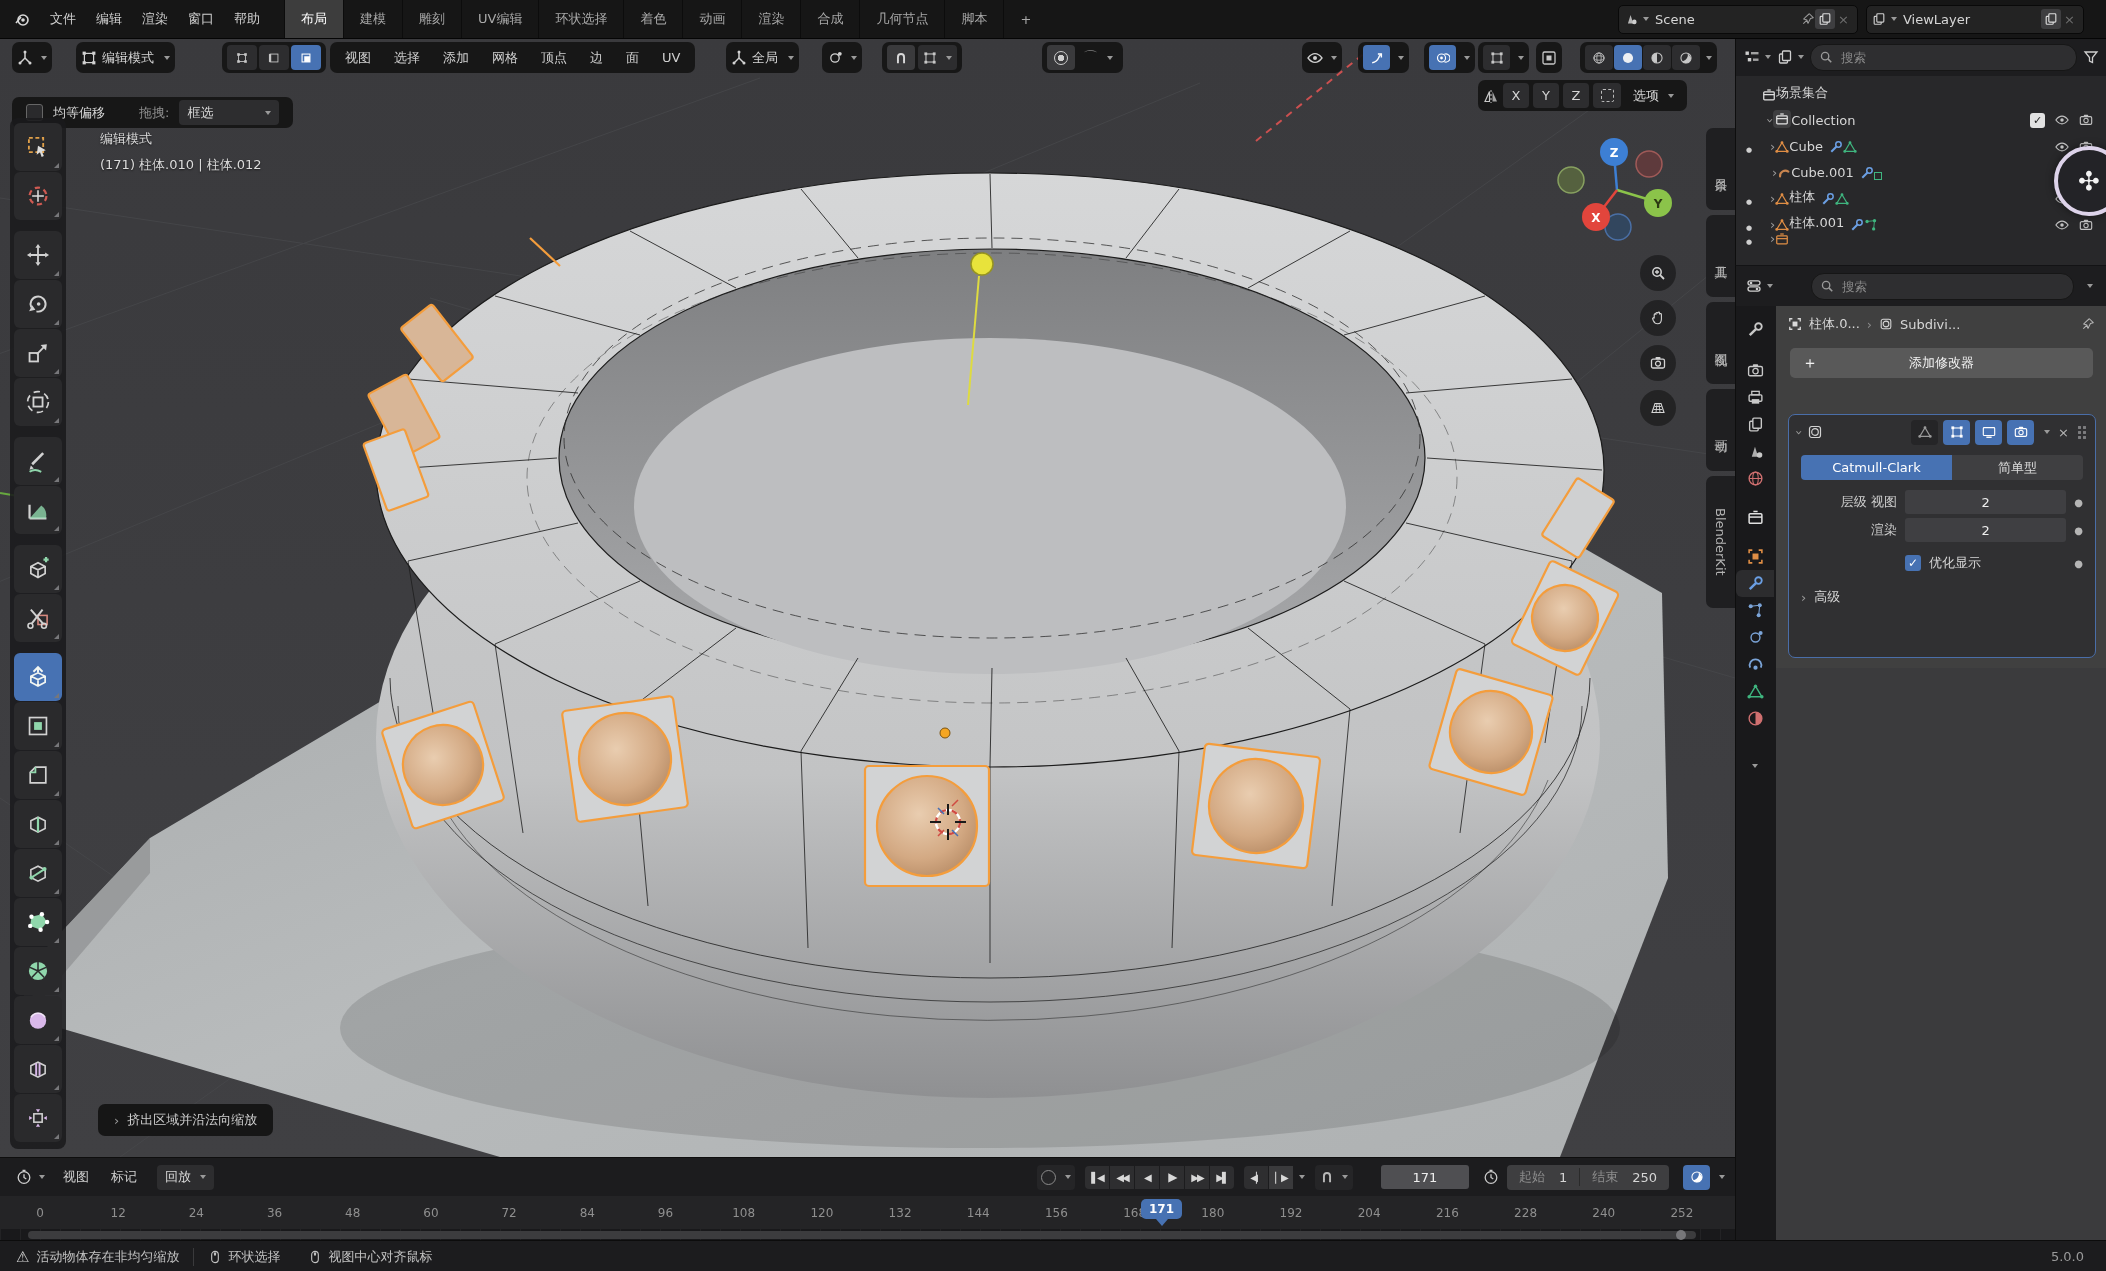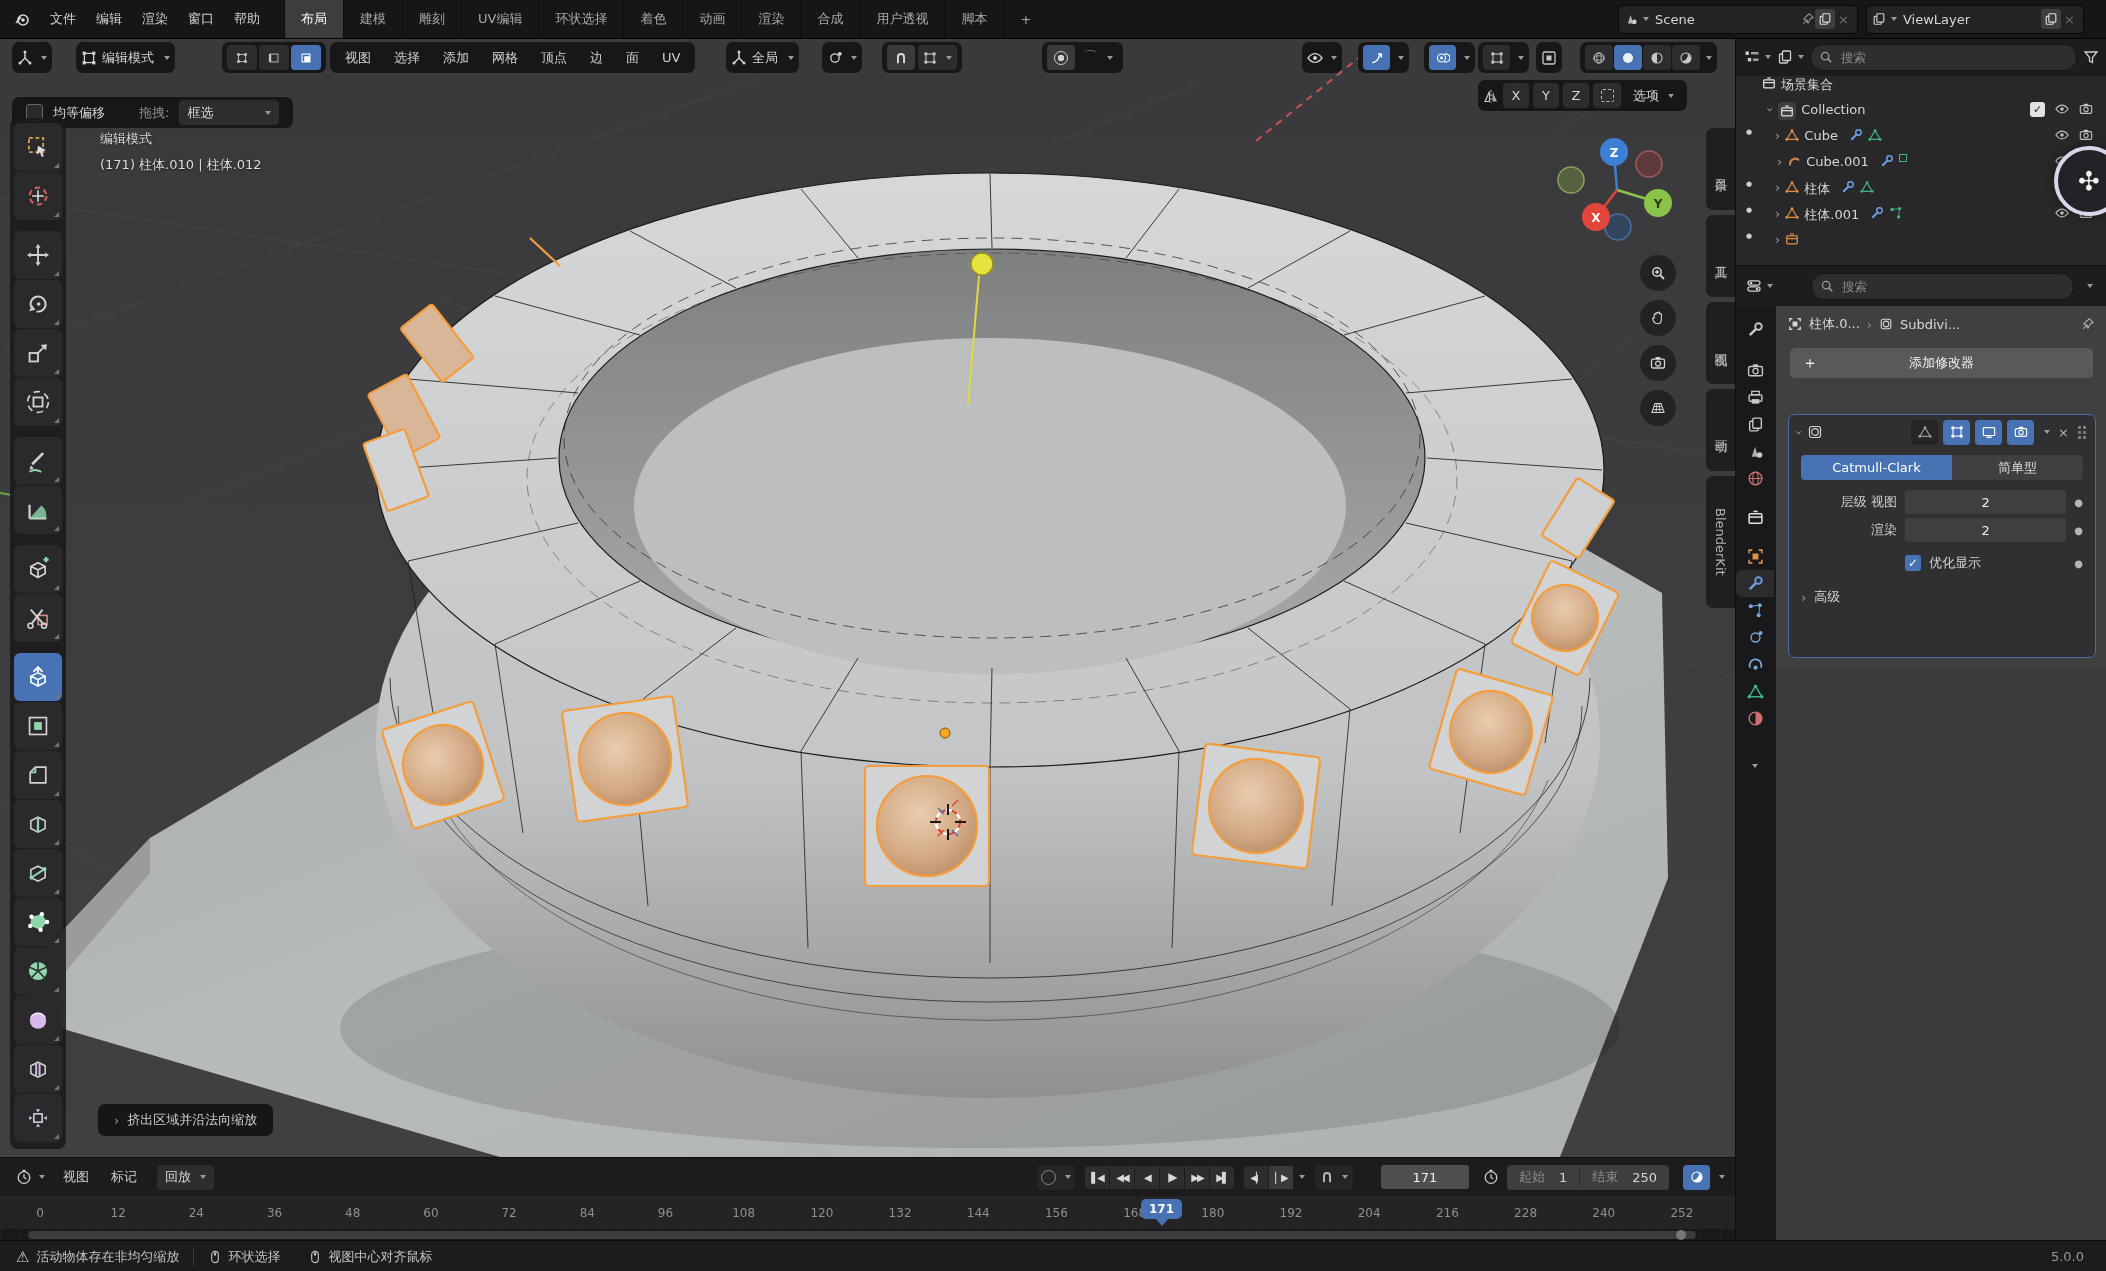--- a/index.html
+++ b/index.html
@@ -19,21 +19,21 @@
   .top{position:absolute;left:0;top:0;width:2106px;height:38px;background:#161616;border-bottom:1px solid #050505;display:flex;align-items:center;z-index:30}
   .wtab{height:38px;display:flex;align-items:center;padding:0 16px;color:#a9a9a9;border-left:1px solid #0c0c0c}
   .wtab.act{background:#3d3d3d;color:#fff}
   .idpill{background:#232323;border:1px solid #090909;border-radius:5px;height:27px;display:flex;align-items:center;padding:0 5px;}
   
   .tb{width:48px;height:48px;border-radius:6px;background:#2a2a2c;display:flex;align-items:center;justify-content:center;margin:1px auto;position:relative}
   .tb svg{width:26px;height:26px}
   .tb.act{background:#4772b3}
   .tb::after{content:"";position:absolute;right:3px;bottom:3px;border-left:5px solid transparent;border-bottom:5px solid #77777a}
   
-  .orow{height:26px;display:flex;align-items:flex-start;gap:5px;padding-left:10px}
+  .orow{height:26px;display:flex;align-items:flex-end;padding-left:10px}
   .eyecam{margin-left:auto;display:flex;gap:10px;padding-right:14px;color:#c2c2c2}
   .ptab{width:38px;height:27px;display:flex;align-items:center;justify-content:center}
   .ptab svg{width:17px;height:17px}
   .ptab.act{background:#2c2c2e;border-radius:6px 0 0 6px}
   .fld{background:#3f3f42;border-radius:3px;height:24px;display:flex;align-items:center;justify-content:center;color:#eee}
   .seg{height:25px;display:flex;align-items:center;justify-content:center;color:#ddd}
   
   .trbtn{width:24px;height:23px;display:flex;align-items:center;justify-content:center;background:#2e2e30;color:#d8d8d8;font-size:10px;letter-spacing:-2px}
   .tick{color:#8f8f8f;font-size:12px;width:34px;text-align:center}
   .vt{background:#1f1f21;border-radius:7px 0 0 7px;writing-mode:vertical-rl;display:flex;align-items:center;justify-content:center;color:#b3b3b3;width:29px;padding:10px 0}
@@ -351,21 +351,21 @@
     <div style="width:14px"></div>
     <div class="wtab act">布局</div>
     <div class="wtab">建模</div>
     <div class="wtab">雕刻</div>
     <div class="wtab">UV编辑</div>
     <div class="wtab">环状选择</div>
     <div class="wtab">着色</div>
     <div class="wtab">动画</div>
     <div class="wtab">渲染</div>
     <div class="wtab">合成</div>
-    <div class="wtab">用户透视</div>
+    <div class="wtab">几何节点</div>
     <div class="wtab">脚本</div>
     <div class="wtab">+</div>
     <div style="margin-left:auto;display:flex;gap:8px;padding-right:22px">
       <div class="idpill" style="width:228px">
         <svg class="ic14" style="color:#cfcfcf">
             <use href="#i-scene"></use>
           </svg>
           <span class="tri"></span>
         <span style="flex:1;padding-left:6px">Scene</span>
         <svg class="ic14" style="color:#9a9a9a">

